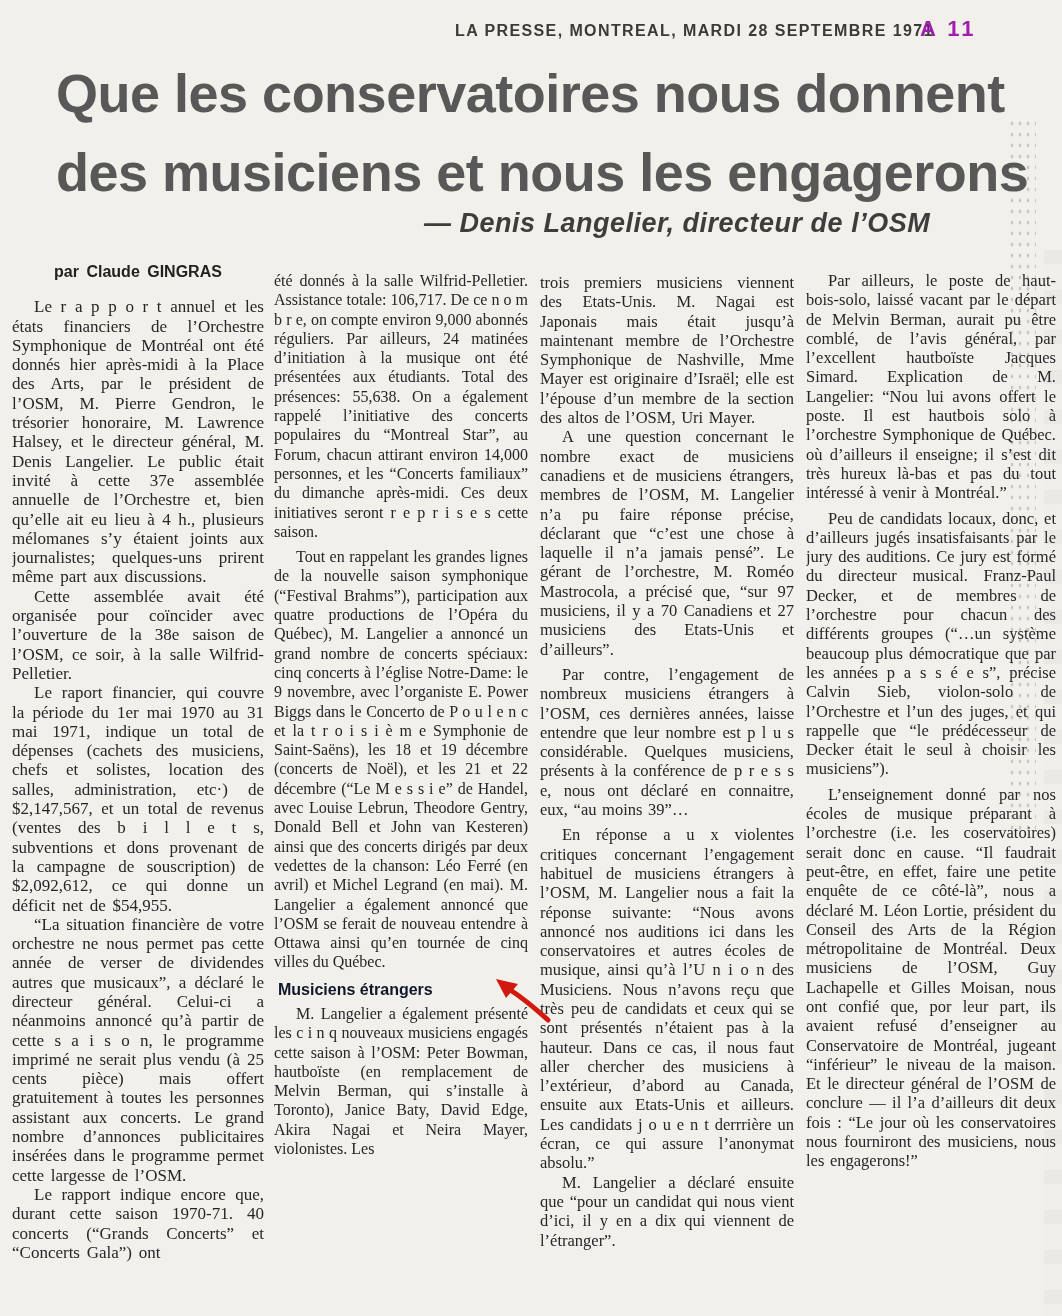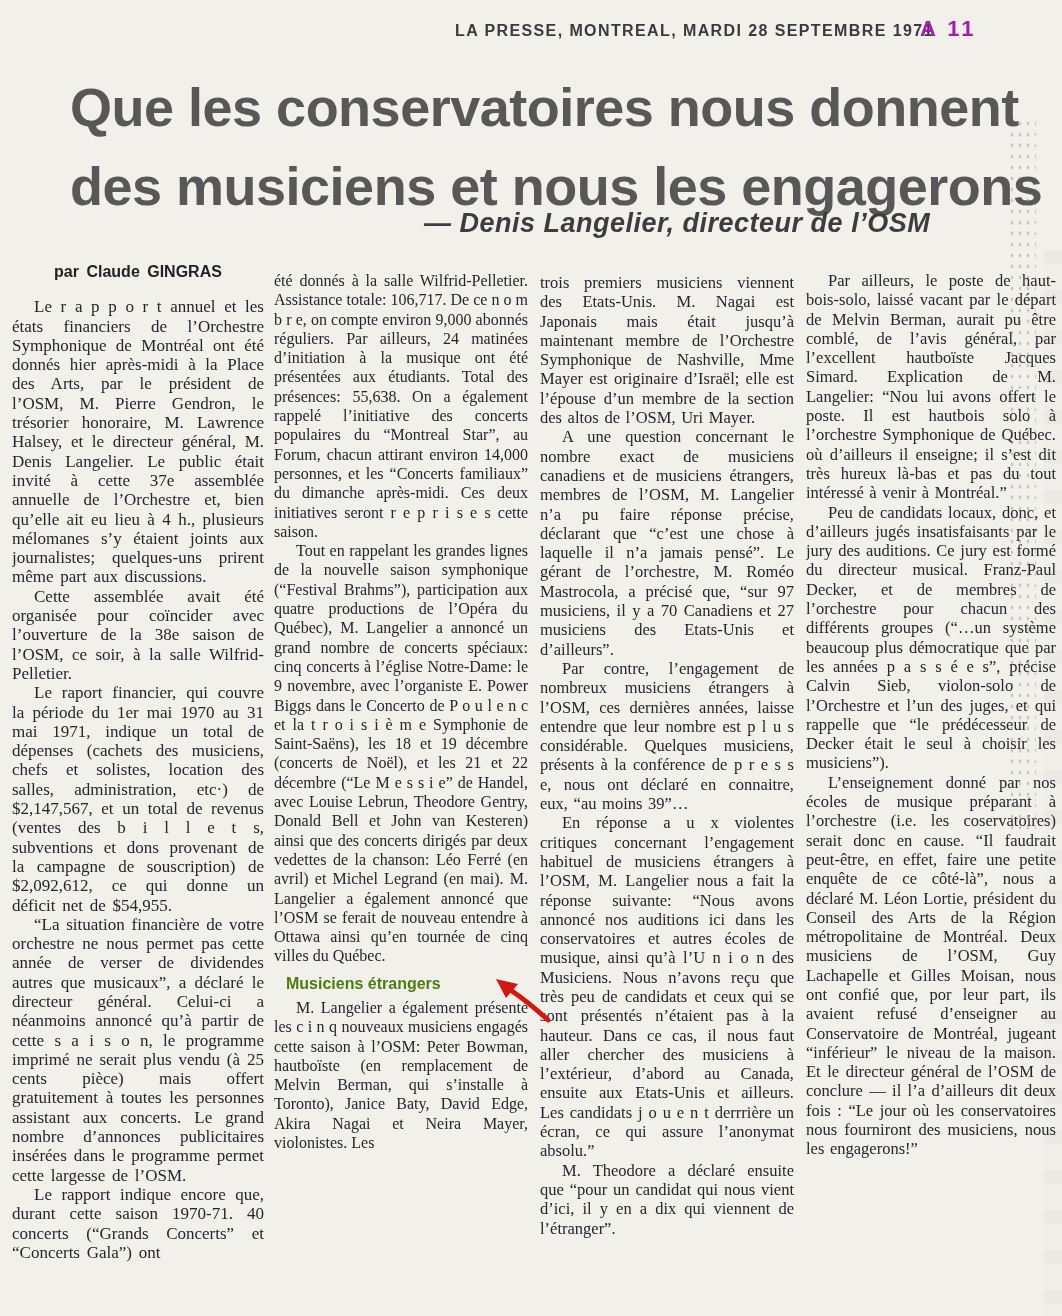--- a/index.html
+++ b/index.html
@@ -13,21 +13,21 @@
     position:absolute; left:455px; top:22px;
     font-family:"Liberation Sans", sans-serif; font-weight:700;
     font-size:16px; letter-spacing:1.4px; color:#3a3a3a; white-space:nowrap;
   }
   .page-number {
     position:absolute; left:920px; top:16px;
     font-family:Liberation Sans, sans-serif; font-weight:700;
     font-size:22px; letter-spacing:3px; color:#a21caf;
   }
   .headline {
-    position:absolute; left:56px; margin:14px;
+    position:absolute; left:56px; margin:0;
     font-family:"Liberation Sans", sans-serif; font-weight:700;
     font-size:54px; letter-spacing:-0.5px; color:#585858; white-space:nowrap;
   }
   .headline.l1 { top:62px; }
   .headline.l2 { top:141px; }
   .kicker {
     position:absolute; left:424px; top:208px;
     font-family:"Liberation Sans", sans-serif; font-style:italic; font-weight:700;
     font-size:27px; color:#3d3d3d; letter-spacing:0.5px; white-space:nowrap;
   }
@@ -39,24 +39,24 @@
   .col2 { left:274px; width:254px; font-size:16px;   padding-top:9px;  }
   .col3 { left:540px; width:254px; font-size:16.5px; word-spacing:1.5px; padding-top:11px; }
   .col4 { left:806px; width:250px; font-size:16.5px; word-spacing:1.5px; padding-top:9px;  }
   .byline {
     font-family:"Liberation Sans", sans-serif; font-weight:700;
     font-size:16px; text-align:center; margin:0 0 16px 0; color:#222;
     word-spacing:3px;
   }
   p { margin:0; }
   .ind { text-indent:22px; }
-  .gap { margin-top:0; }
+  .gap { margin-top:6px; }
   .subhead {
     font-family:"Liberation Sans", sans-serif; font-weight:700;
-    font-size:16px; text-align:left; margin:8px 0 5px 12px; color:#4d7c0f;
+    font-size:16px; text-align:left; margin:8px 0 5px 4px; color:#0f172a;
   }
   .arrow-annotation { position:absolute; left:494px; top:977px; }
   .speckle {
     position:absolute; left:1008px; top:118px; width:28px; height:716px;
     background-image: radial-gradient(rgba(90,90,90,0.6) 1px, transparent 1.7px);
     background-size: 8px 11px; opacity:0.45; pointer-events:none;
   }
   .edge-smudge {
     position:absolute; left:1044px; top:250px; width:18px; height:1066px;
     background: repeating-linear-gradient(180deg,
@@ -90,21 +90,21 @@
     <p class="ind gap">Tout en rappelant les grandes lignes de la nouvelle saison symphonique (“Festival Brahms”), participation aux quatre productions de l’Opéra du Québec), M. Langelier a annoncé un grand nombre de concerts spéciaux: cinq concerts à l’église Notre-Dame: le 9 novembre, avec l’organiste E. Power Biggs dans le Concerto de P o u l e n c et la t r o i s i è m e Symphonie de Saint-Saëns), les 18 et 19 décembre (concerts de Noël), et les 21 et 22 décembre (“Le M e s s i e” de Handel, avec Louise Lebrun, Theodore Gentry, Donald Bell et John van Kesteren) ainsi que des concerts dirigés par deux vedettes de la chanson: Léo Ferré (en avril) et Michel Legrand (en mai). M. Langelier a également annoncé que l’OSM se ferait de nouveau entendre à Ottawa ainsi qu’en tournée de cinq villes du Québec.</p>
     <h3 class="subhead">Musiciens étrangers</h3>
     <p class="ind">M. Langelier a également présenté les c i n q nouveaux musiciens engagés cette saison à l’OSM: Peter Bowman, hautboïste (en remplacement de Melvin Berman, qui s’installe à Toronto), Janice Baty, David Edge, Akira Nagai et Neira Mayer, violonistes. Les</p>
   </div>
 
   <div class="col col3">
     <p>trois premiers musiciens viennent des Etats-Unis. M. Nagai est Japonais mais était jusqu’à maintenant membre de l’Orchestre Symphonique de Nashville, Mme Mayer est originaire d’Israël; elle est l’épouse d’un membre de la section des altos de l’OSM, Uri Mayer.</p>
     <p class="ind">A une question concernant le nombre exact de musiciens canadiens et de musiciens étrangers, membres de l’OSM, M. Langelier n’a pu faire réponse précise, déclarant que “c’est une chose à laquelle il n’a jamais pensé”. Le gérant de l’orchestre, M. Roméo Mastrocola, a précisé que, “sur 97 musiciens, il y a 70 Canadiens et 27 musiciens des Etats-Unis et d’ailleurs”.</p>
     <p class="ind gap">Par contre, l’engagement de nombreux musiciens étrangers à l’OSM, ces dernières années, laisse entendre que leur nombre est p l u s considérable. Quelques musiciens, présents à la conférence de p r e s s e, nous ont déclaré en connaitre, eux, “au moins 39”…</p>
     <p class="ind gap">En réponse a u x violentes critiques concernant l’engagement habituel de musiciens étrangers à l’OSM, M. Langelier nous a fait la réponse suivante: “Nous avons annoncé nos auditions ici dans les conservatoires et autres écoles de musique, ainsi qu’à l’U n i o n des Musiciens. Nous n’avons reçu que très peu de candidats et ceux qui se sont présentés n’étaient pas à la hauteur. Dans ce cas, il nous faut aller chercher des musiciens à l’extérieur, d’abord au Canada, ensuite aux Etats-Unis et ailleurs. Les candidats j o u e n t derrrière un écran, ce qui assure l’anonymat absolu.”</p>
-    <p class="ind">M. Theodore a déclaré ensuite que “pour un candidat qui nous vient d’ici, il y en a dix qui viennent de l’étranger”.</p>
+    <p class="ind">M. Langelier a déclaré ensuite que “pour un candidat qui nous vient d’ici, il y en a dix qui viennent de l’étranger”.</p>
   </div>
 
   <div class="col col4">
     <p class="ind">Par ailleurs, le poste de haut-bois-solo, laissé vacant par le départ de Melvin Berman, aurait pu être comblé, de l’avis général, par l’excellent hautboïste Jacques Simard. Explication de M. Langelier: “Nou lui avons offert le poste. Il est hautbois solo à l’orchestre Symphonique de Québec. où d’ailleurs il enseigne; il s’est dit très hureux là-bas et pas du tout intéressé à venir à Montréal.”</p>
     <p class="ind gap">Peu de candidats locaux, donc, et d’ailleurs jugés insatisfaisants par le jury des auditions. Ce jury est formé du directeur musical. Franz-Paul Decker, et de membres de l’orchestre pour chacun des différents groupes (“…un système beaucoup plus démocratique que par les années p a s s é e s”, précise Calvin Sieb, violon-solo de l’Orchestre et l’un des juges, et qui rappelle que “le prédécesseur de Decker était le seul à choisir les musiciens”).</p>
     <p class="ind gap">L’enseignement donné par nos écoles de musique préparant à l’orchestre (i.e. les coservatoires) serait donc en cause. “Il faudrait peut-être, en effet, faire une petite enquête de ce côté-là”, nous a déclaré M. Léon Lortie, président du Conseil des Arts de la Région métropolitaine de Montréal. Deux musiciens de l’OSM, Guy Lachapelle et Gilles Moisan, nous ont confié que, por leur part, ils avaient refusé d’enseigner au Conservatoire de Montréal, jugeant “inférieur” le niveau de la maison. Et le directeur général de l’OSM de conclure — il l’a d’ailleurs dit deux fois : “Le jour où les conservatoires nous fourniront des musiciens, nous les engagerons!”</p>
   </div>
 
   <svg class="arrow-annotation" width="58" height="46" viewBox="0 0 58 46" aria-hidden="true">
     <path d="M54 43 C 42 32, 30 22, 15 12" fill="none" stroke-width="5" stroke-linecap="round" stroke="#d2190f"></path>

